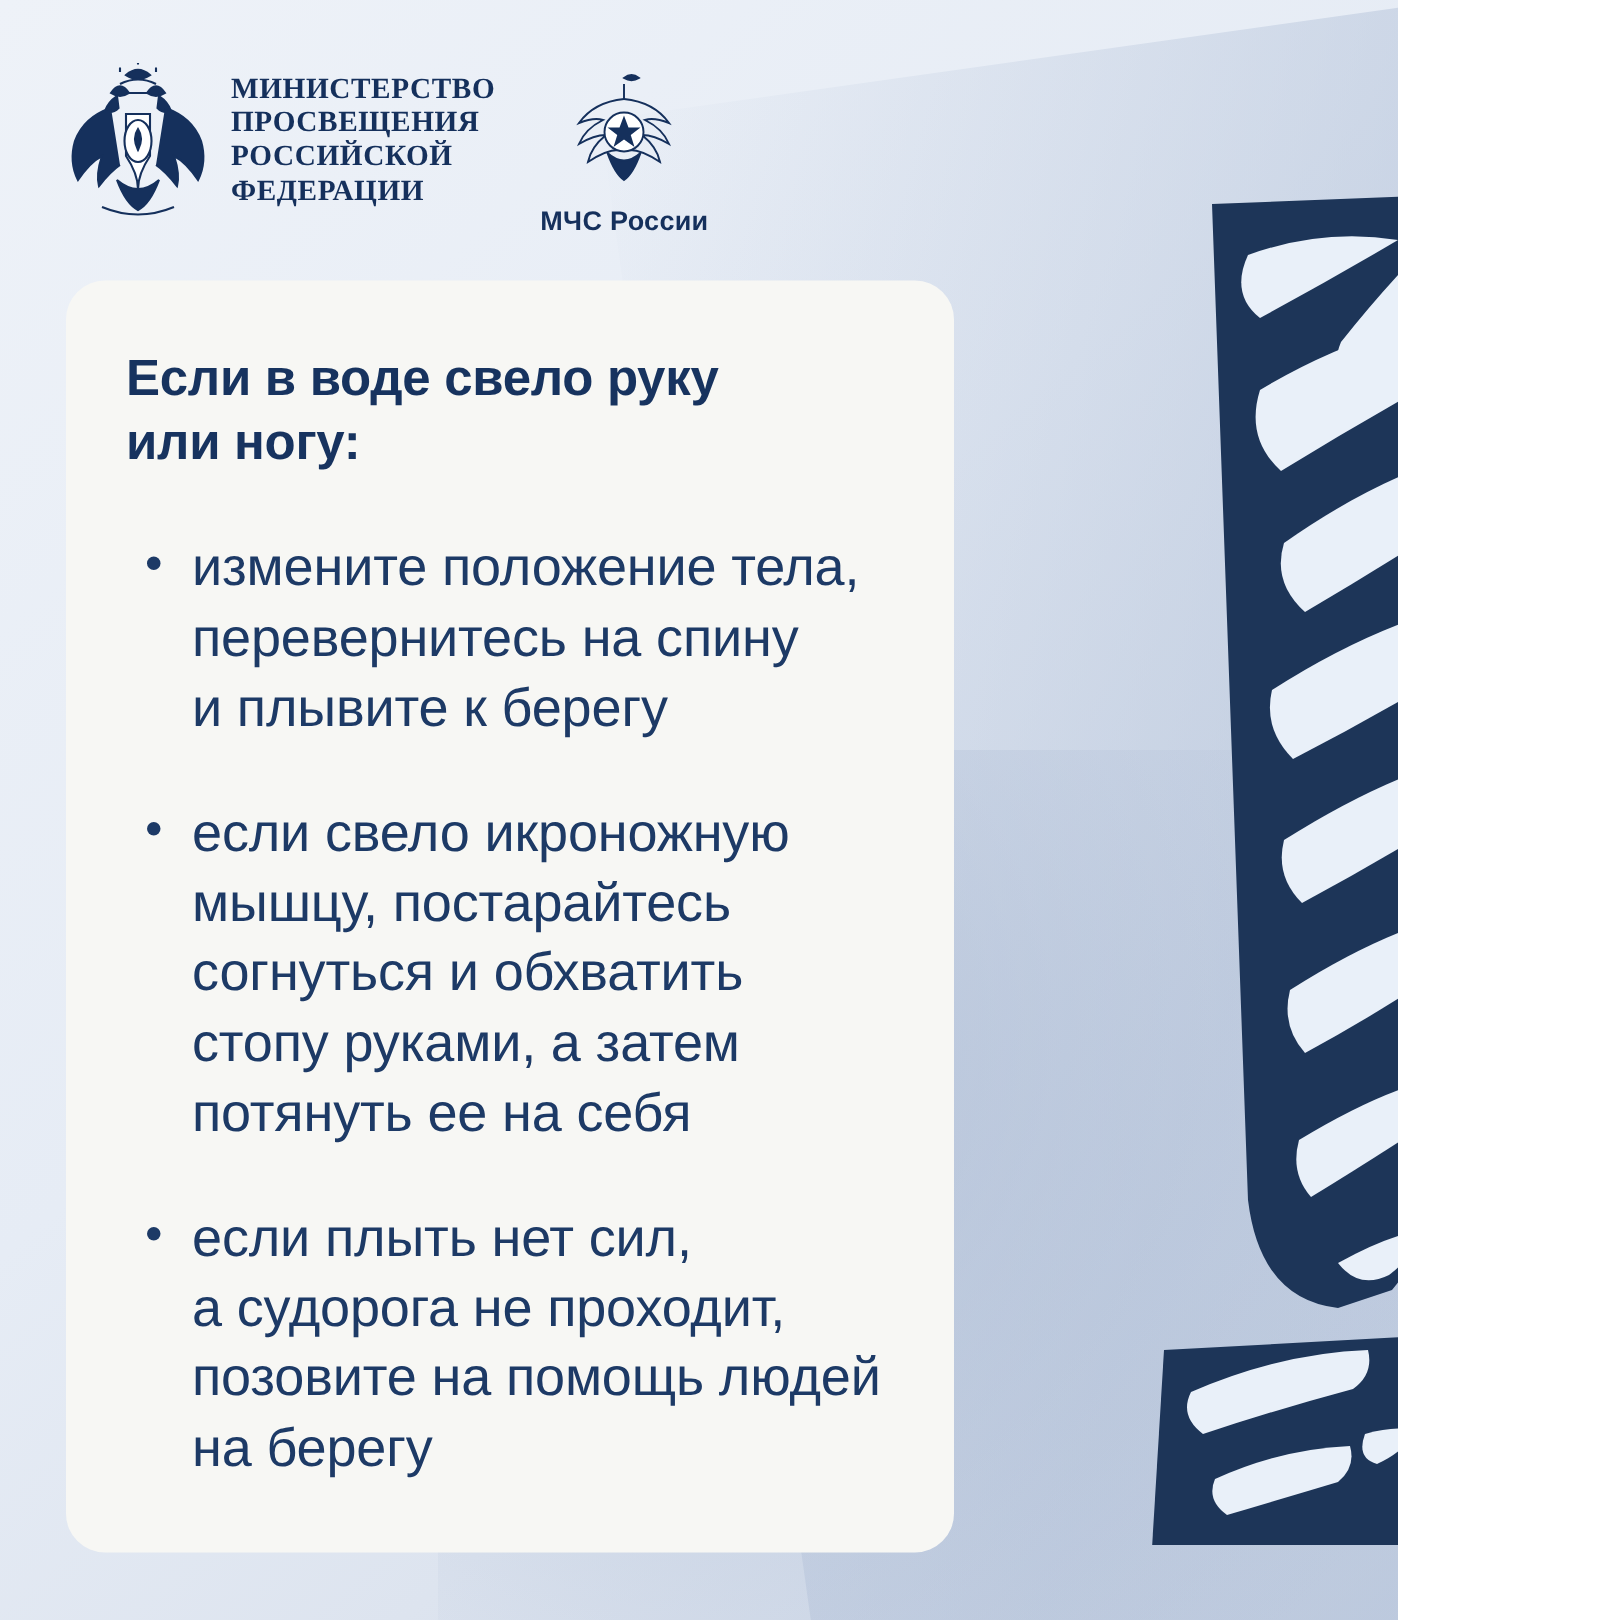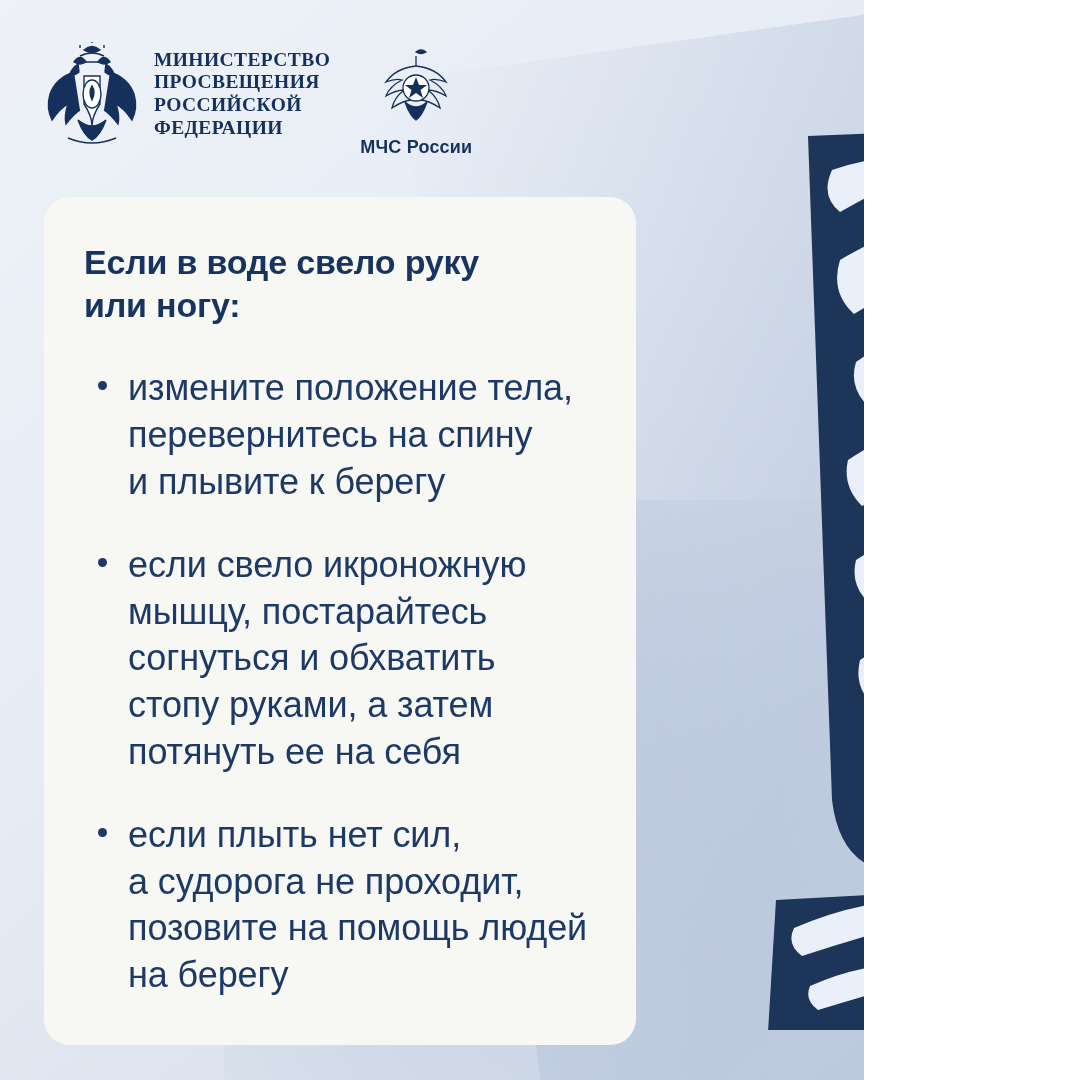--- a/index.html
+++ b/index.html
@@ -8,21 +8,21 @@
   }
   body {
     width: 1080px;
     height: 1080px;
     font-family: "Liberation Sans", sans-serif;
     overflow: hidden;
   }
 
   .poster {
     position: relative;
-    width: 864px;
+    width: 932px;
     height: 1080px;
     background: linear-gradient(140deg, #eef2f8 0%, #e6ecf5 45%, #dde4ef 70%, #ccd6e6 100%);
     overflow: hidden;
   }
 
   
   .bg-shadow {
     position: absolute;
     left: 400px;
     top: 80px;
@@ -89,21 +89,21 @@
     font-weight: 700;
     color: #15305c;
     letter-spacing: 0.2px;
     margin-top: 3px;
   }
 
   
   .card {
     position: absolute;
     left: 44px;
-    top: 197px;
+    top: 187px;
     width: 592px;
     background: #f7f7f4;
     border-radius: 26px;
     padding: 44px 38px 46px 40px;
     box-sizing: border-box;
     z-index: 4;
   }
   .card-title {
     font-size: 34px;
     font-weight: 700;

